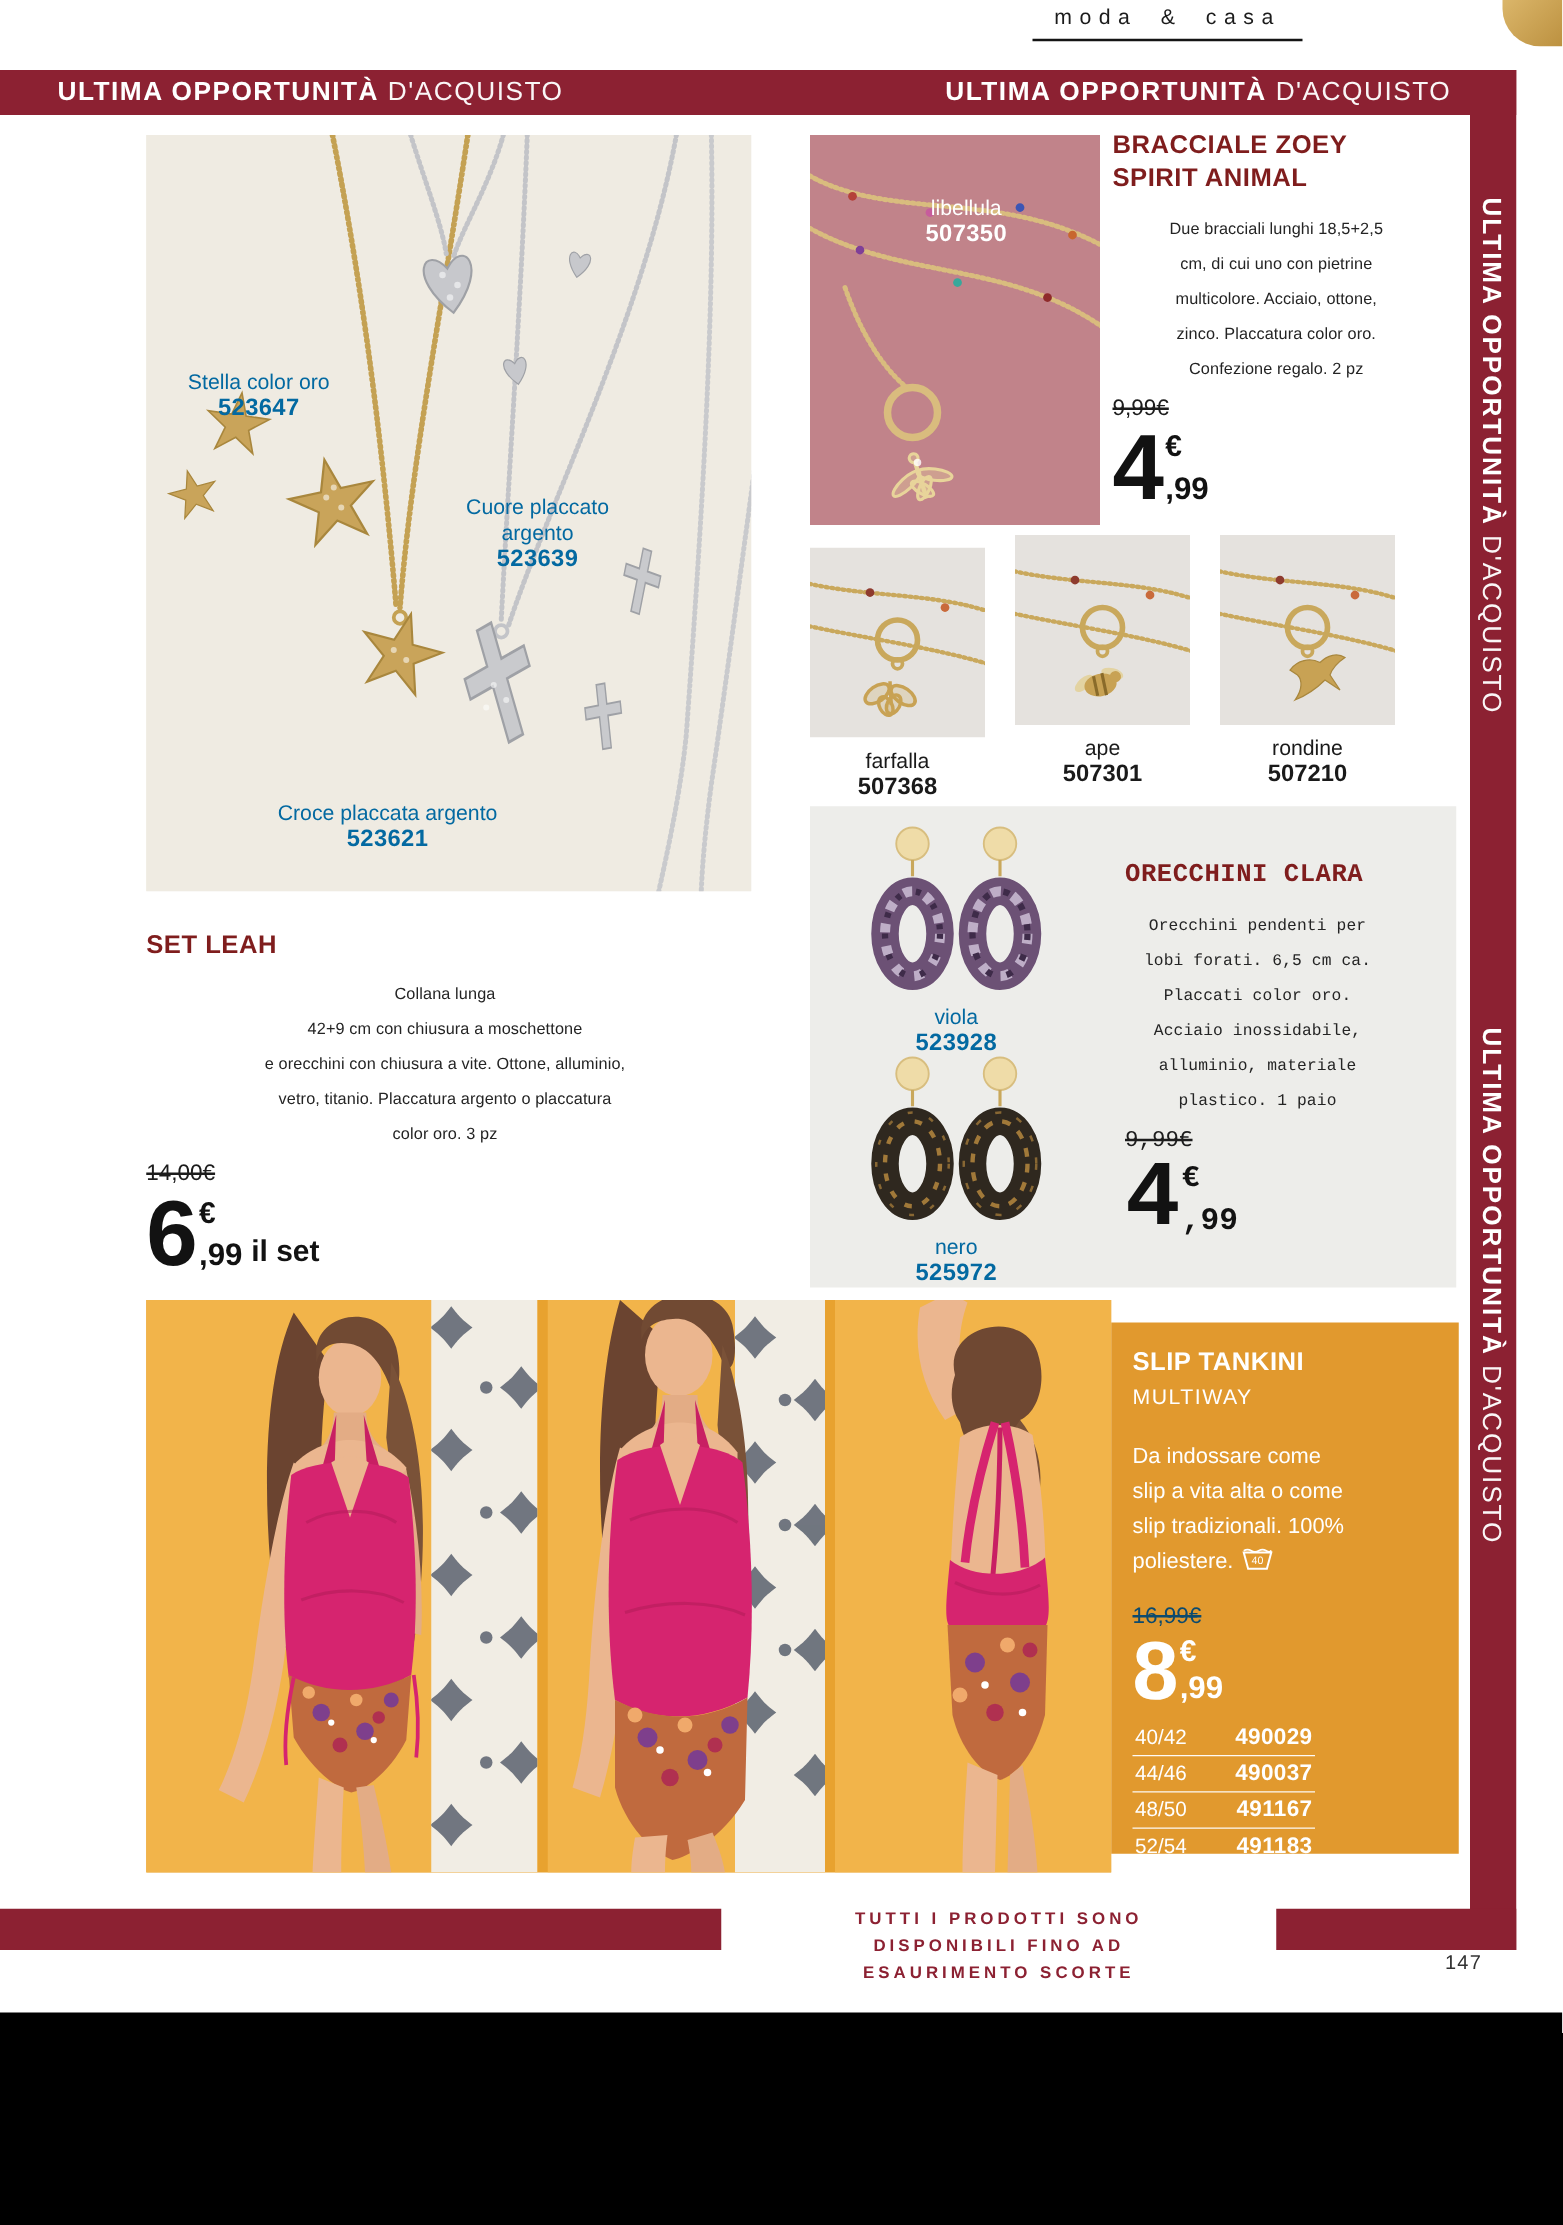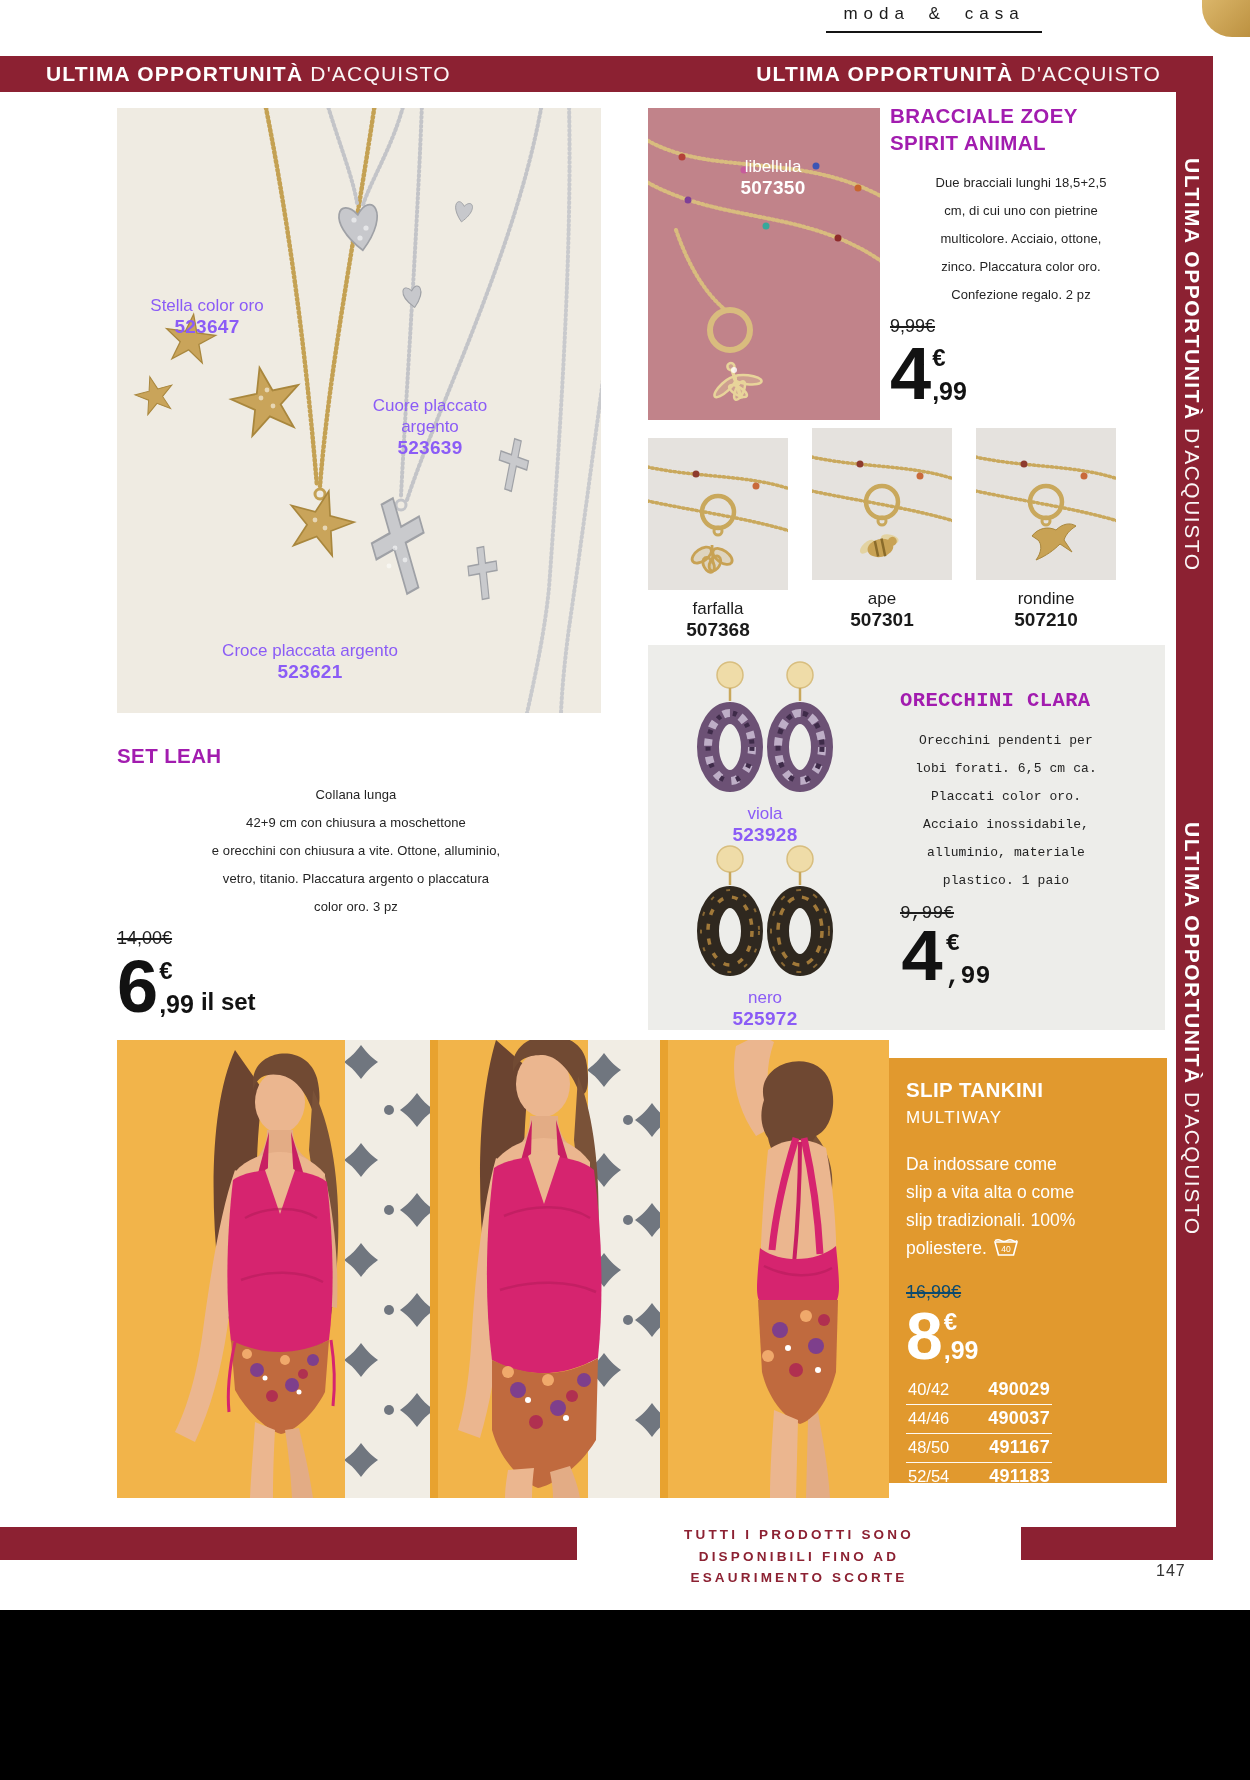--- a/index.html
+++ b/index.html
@@ -30,31 +30,31 @@
   .vtext{position:absolute;left:4px;writing-mode:vertical-rl;text-orientation:mixed;
         color:#fff;font-size:21px;letter-spacing:1.5px;white-space:nowrap;}
   .vt1{top:102px;} .vt2{top:766px;}
   .band-left{left:0;top:1527px;width:577px;height:33px;background:var(--red);}
   .band-right{left:1021px;top:1527px;width:192px;height:33px;background:var(--red);}
   .black-footer{left:0;top:1610px;width:1250px;height:170px;background:#000;}
 
   
   .photo-main{left:117px;top:108px;width:484px;height:605px;background:#EFEBE2;}
   .photo-lib{left:648px;top:108px;width:232px;height:312px;background:#C1838A;}
-  .plabel{position:absolute;text-align:center;font-size:17px;line-height:21px;color:#8b5cf6;}
+  .plabel{position:absolute;text-align:center;font-size:17px;line-height:21px;color:#0369a1;}
   .plabel .pcode{font-size:19px;font-weight:700;letter-spacing:.3px;}
   .lib-label{color:#fff;text-align:center;}
 
   .thumb{top:428px;width:140px;text-align:center;}
   .thumb svg{display:block;}
   .tlabel{margin-top:8px;font-size:17px;line-height:21px;}
   .tlabel .pcode{font-size:19px;font-weight:700;}
 
   
-  .ptitle{font-size:20.5px;font-weight:700;letter-spacing:.4px;line-height:27px;color:#a21caf;}
+  .ptitle{font-size:20.5px;font-weight:700;letter-spacing:.4px;line-height:27px;color:#7f1d1d;}
   .desc{font-size:13px;line-height:28px;color:#242424;letter-spacing:.1px;text-align:center;}
   .old{font-size:18px;color:#1c1c1c;text-decoration:line-through;text-decoration-thickness:2px;}
   .price{display:flex;align-items:flex-end;color:#121212;}
   .price .int{font-size:74px;line-height:56px;font-weight:700;letter-spacing:-2px;}
   .price .frac{display:flex;flex-direction:column;justify-content:space-between;height:55px;padding-left:3px;}
   .price .cur{font-size:24px;line-height:21px;font-weight:700;}
   .price .dec{font-size:25px;line-height:22px;font-weight:700;}
   .price .suffix{font-size:24px;line-height:26px;font-weight:700;padding-left:7px;}
 
   .brac-col{left:890px;top:102px;width:262px;}

